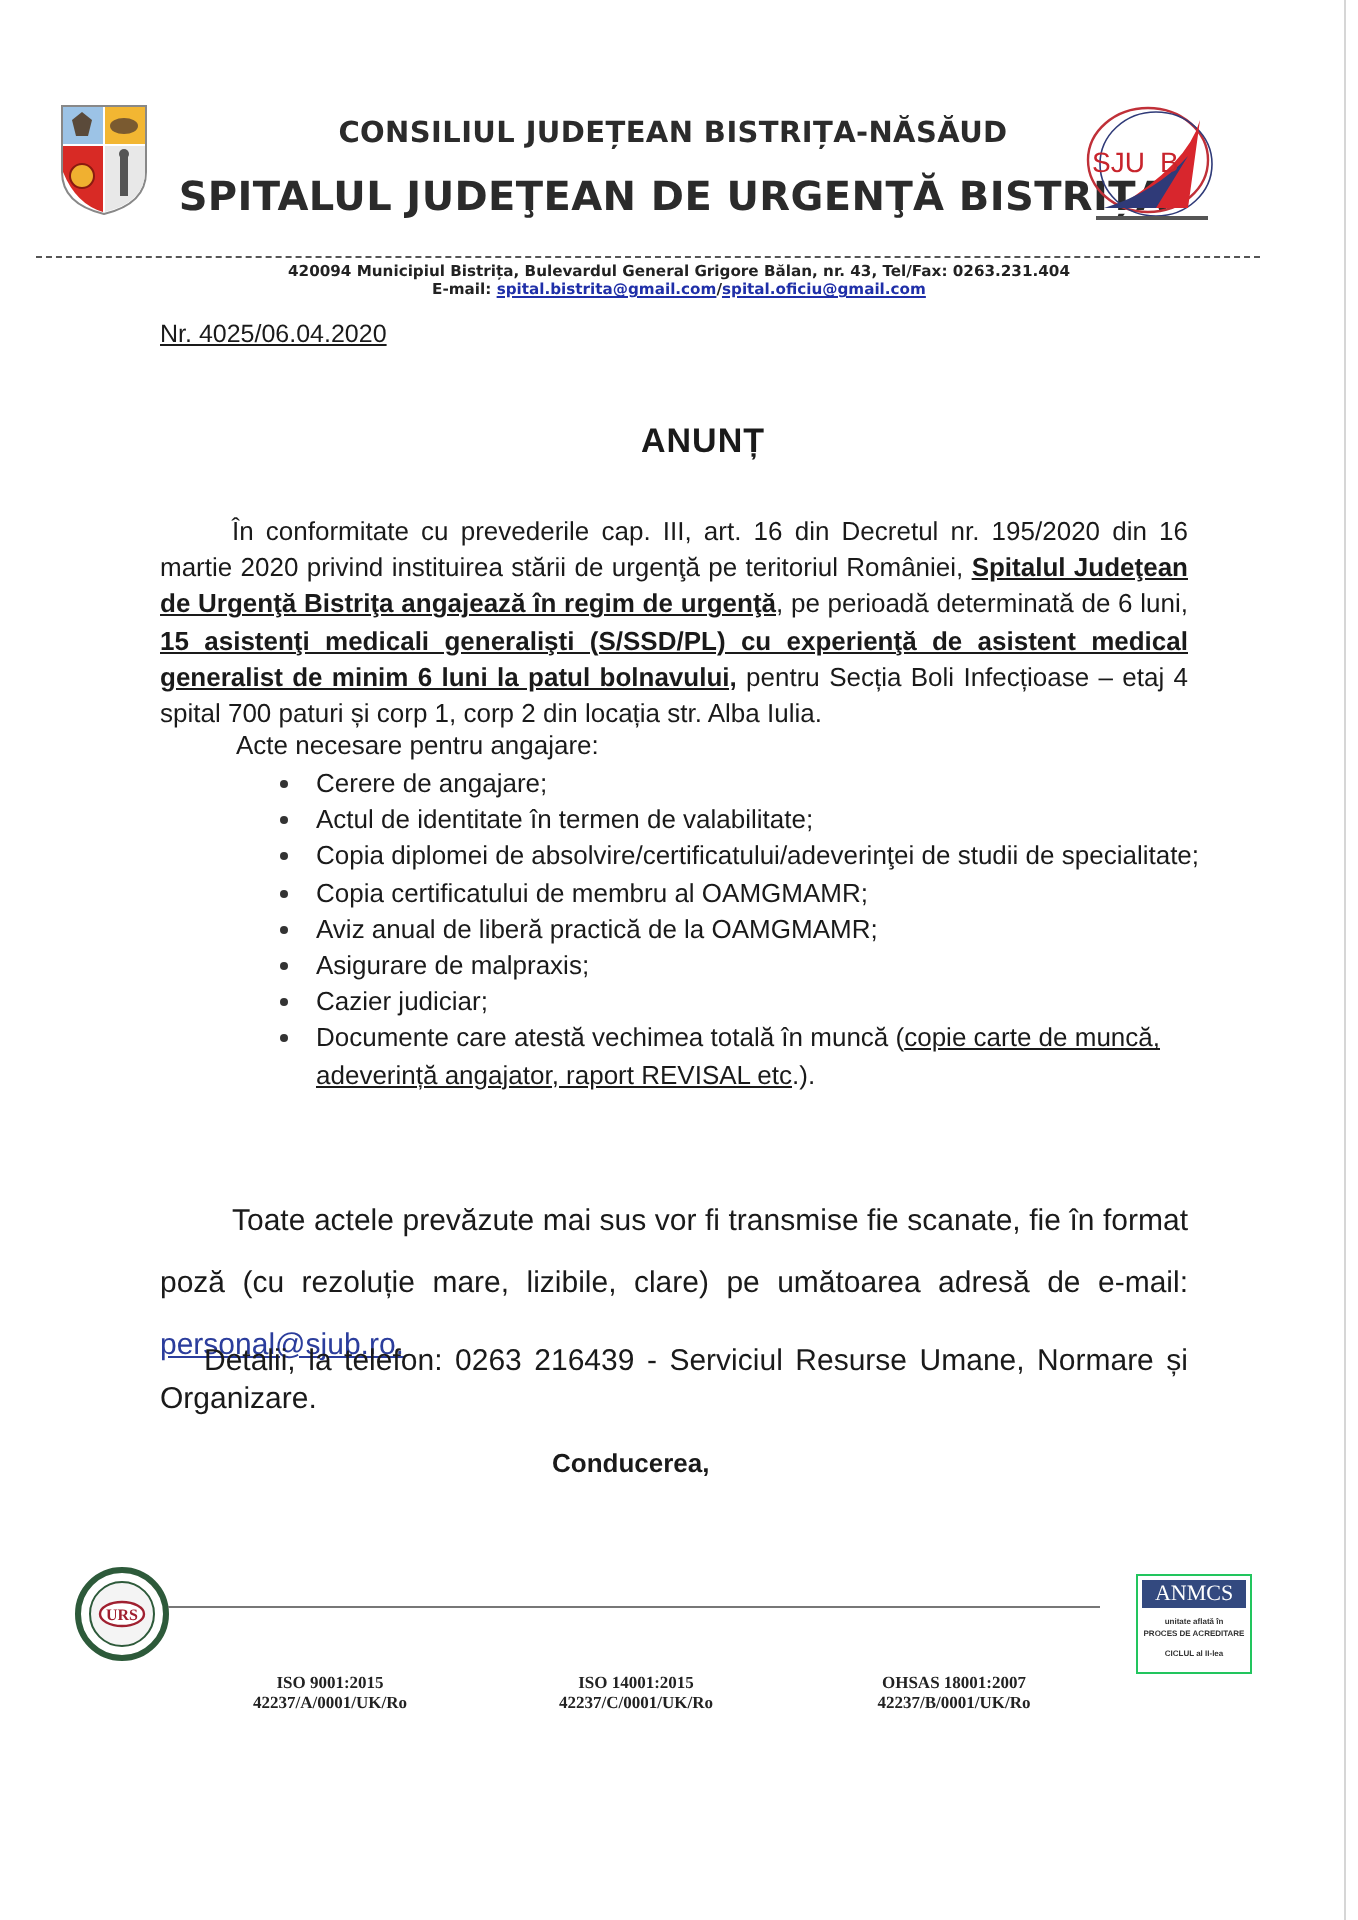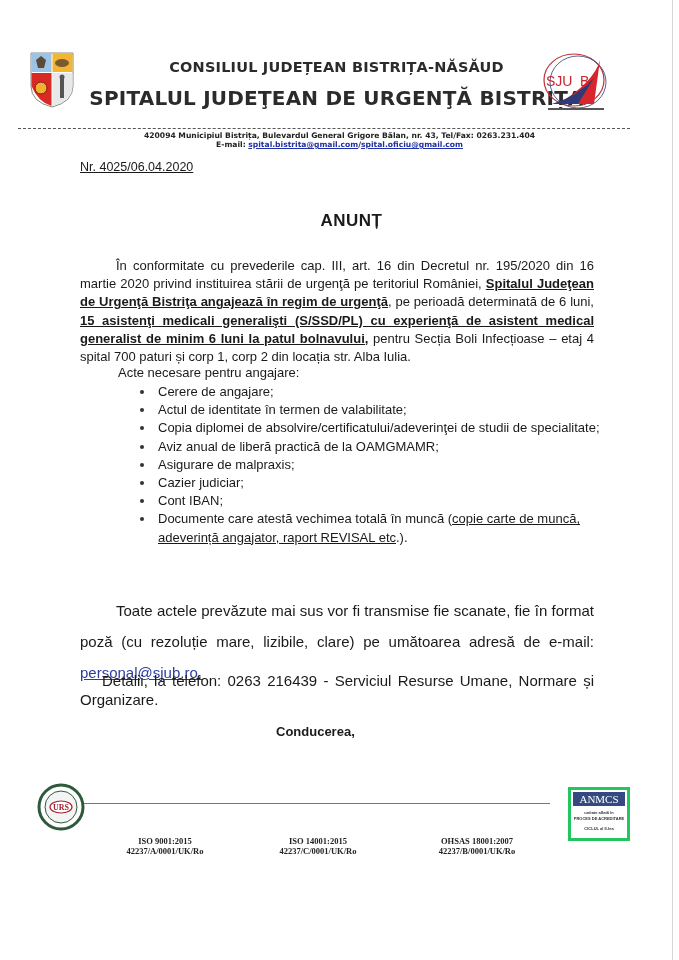--- a/index.html
+++ b/index.html
@@ -39,21 +39,21 @@
   .para3 { position: absolute; left: 80px; width: 514px; top: 671px; font-size: 15px; line-height: 19px; text-align: justify; }
   .sign { position: absolute; left: 276px; top: 724px; font-size: 13px; font-weight: bold; }
 
   
   .urs-logo { position: absolute; left: 37px; top: 783px; width: 48px; height: 48px; }
   .ftr-rule { position: absolute; left: 84px; top: 803px; width: 466px; border-top: 1.5px solid #777; }
   .cert { position: absolute; top: 808px; width: 140px; text-align: center; font-family: "Liberation Serif", serif; font-size: 8.5px; font-weight: bold; line-height: 10px; color: #222; margin-top: 28px; }
   .cert1 { left: 95px; }
   .cert2 { left: 248px; }
   .cert3 { left: 407px; }
-  .anmcs { position: absolute; left: 568px; top: 787px; width: 56px; height: 48px; border: 3px solid #22c55e; background: #fff; }
+  .anmcs { position: absolute; left: 568px; top: 787px; width: 56px; height: 48px; border: 1px solid #22c55e; background: #fff; }
   .anmcs .bar { position: absolute; left: 2px; top: 2px; width: 52px; height: 14px; background: #33497f; color: #fff; font-family: "Liberation Serif", serif; font-size: 11px; text-align: center; line-height: 14px; }
   .anmcs .t { position: absolute; left: 0; width: 56px; text-align: center; font-size: 4px; color: #333; font-weight: bold; }
   .anmcs .t1 { top: 20px; }
   .anmcs .t2 { top: 26px; }
   .anmcs .t3 { top: 36px; }
 </style>
 </head>
 <body>
 
 <div class="right-rule"></div>
@@ -94,24 +94,24 @@
 <div class="title">ANUNȚ</div>
 
 <div class="para"><span class="indent"></span><span>În conformitate cu prevederile cap. III, art. 16  din Decretul nr. 195/2020 din 16 martie 2020 privind instituirea stării de urgenţă pe teritoriul României, </span><b>Spitalul Judeţean de Urgenţă Bistriţa angajează în regim de urgenţă</b><span>, pe perioadă determinată de 6 luni, </span><b>15 asistenţi medicali generalişti (S/SSD/PL) cu experienţă de asistent medical generalist de minim 6 luni la patul bolnavului,</b><span> pentru Secția Boli Infecțioase – etaj 4 spital 700 paturi și corp 1, corp 2 din locația str. Alba Iulia.</span></div>
 
 <div class="acte">Acte necesare pentru angajare:</div>
 
 <ul class="list">
   <li><span class="dot"></span><span>Cerere de angajare;</span></li>
   <li><span class="dot"></span><span>Actul de identitate în termen de valabilitate;</span></li>
   <li><span class="dot"></span><span>Copia diplomei de absolvire/certificatului/adeverinţei de studii de specialitate;</span></li>
+  <li><span class="dot"></span><span>Copia certificatului de membru al OAMGMAMR;</span></li>
   <li><span class="dot"></span><span>Aviz anual de liberă practică de la OAMGMAMR;</span></li>
   <li><span class="dot"></span><span>Asigurare de malpraxis;</span></li>
   <li><span class="dot"></span><span>Cazier judiciar;</span></li>
-  <li><span class="dot"></span><span>Cont IBAN;</span></li>
   <li><span class="dot"></span><span>Documente care atestă vechimea totală în muncă (</span><u>copie carte de muncă, adeverință angajator, raport REVISAL etc</u><span>.).</span></li>
 </ul>
 
 <div class="para2"><span class="indent" style="display:inline-block;width:36px"></span><span>Toate actele prevăzute mai sus vor fi transmise fie scanate, fie în format poză (cu rezoluție mare, lizibile, clare) pe umătoarea adresă de e-mail: </span><a>personal@sjub.ro.</a></div>
 
 <div class="para3"><span style="display:inline-block;width:22px"></span><span>Detalii, la telefon: 0263 216439 - Serviciul Resurse Umane, Normare și Organizare.</span></div>
 
 <div class="sign">Conducerea,</div>
 
 <svg class="urs-logo" viewBox="0 0 48 48">

